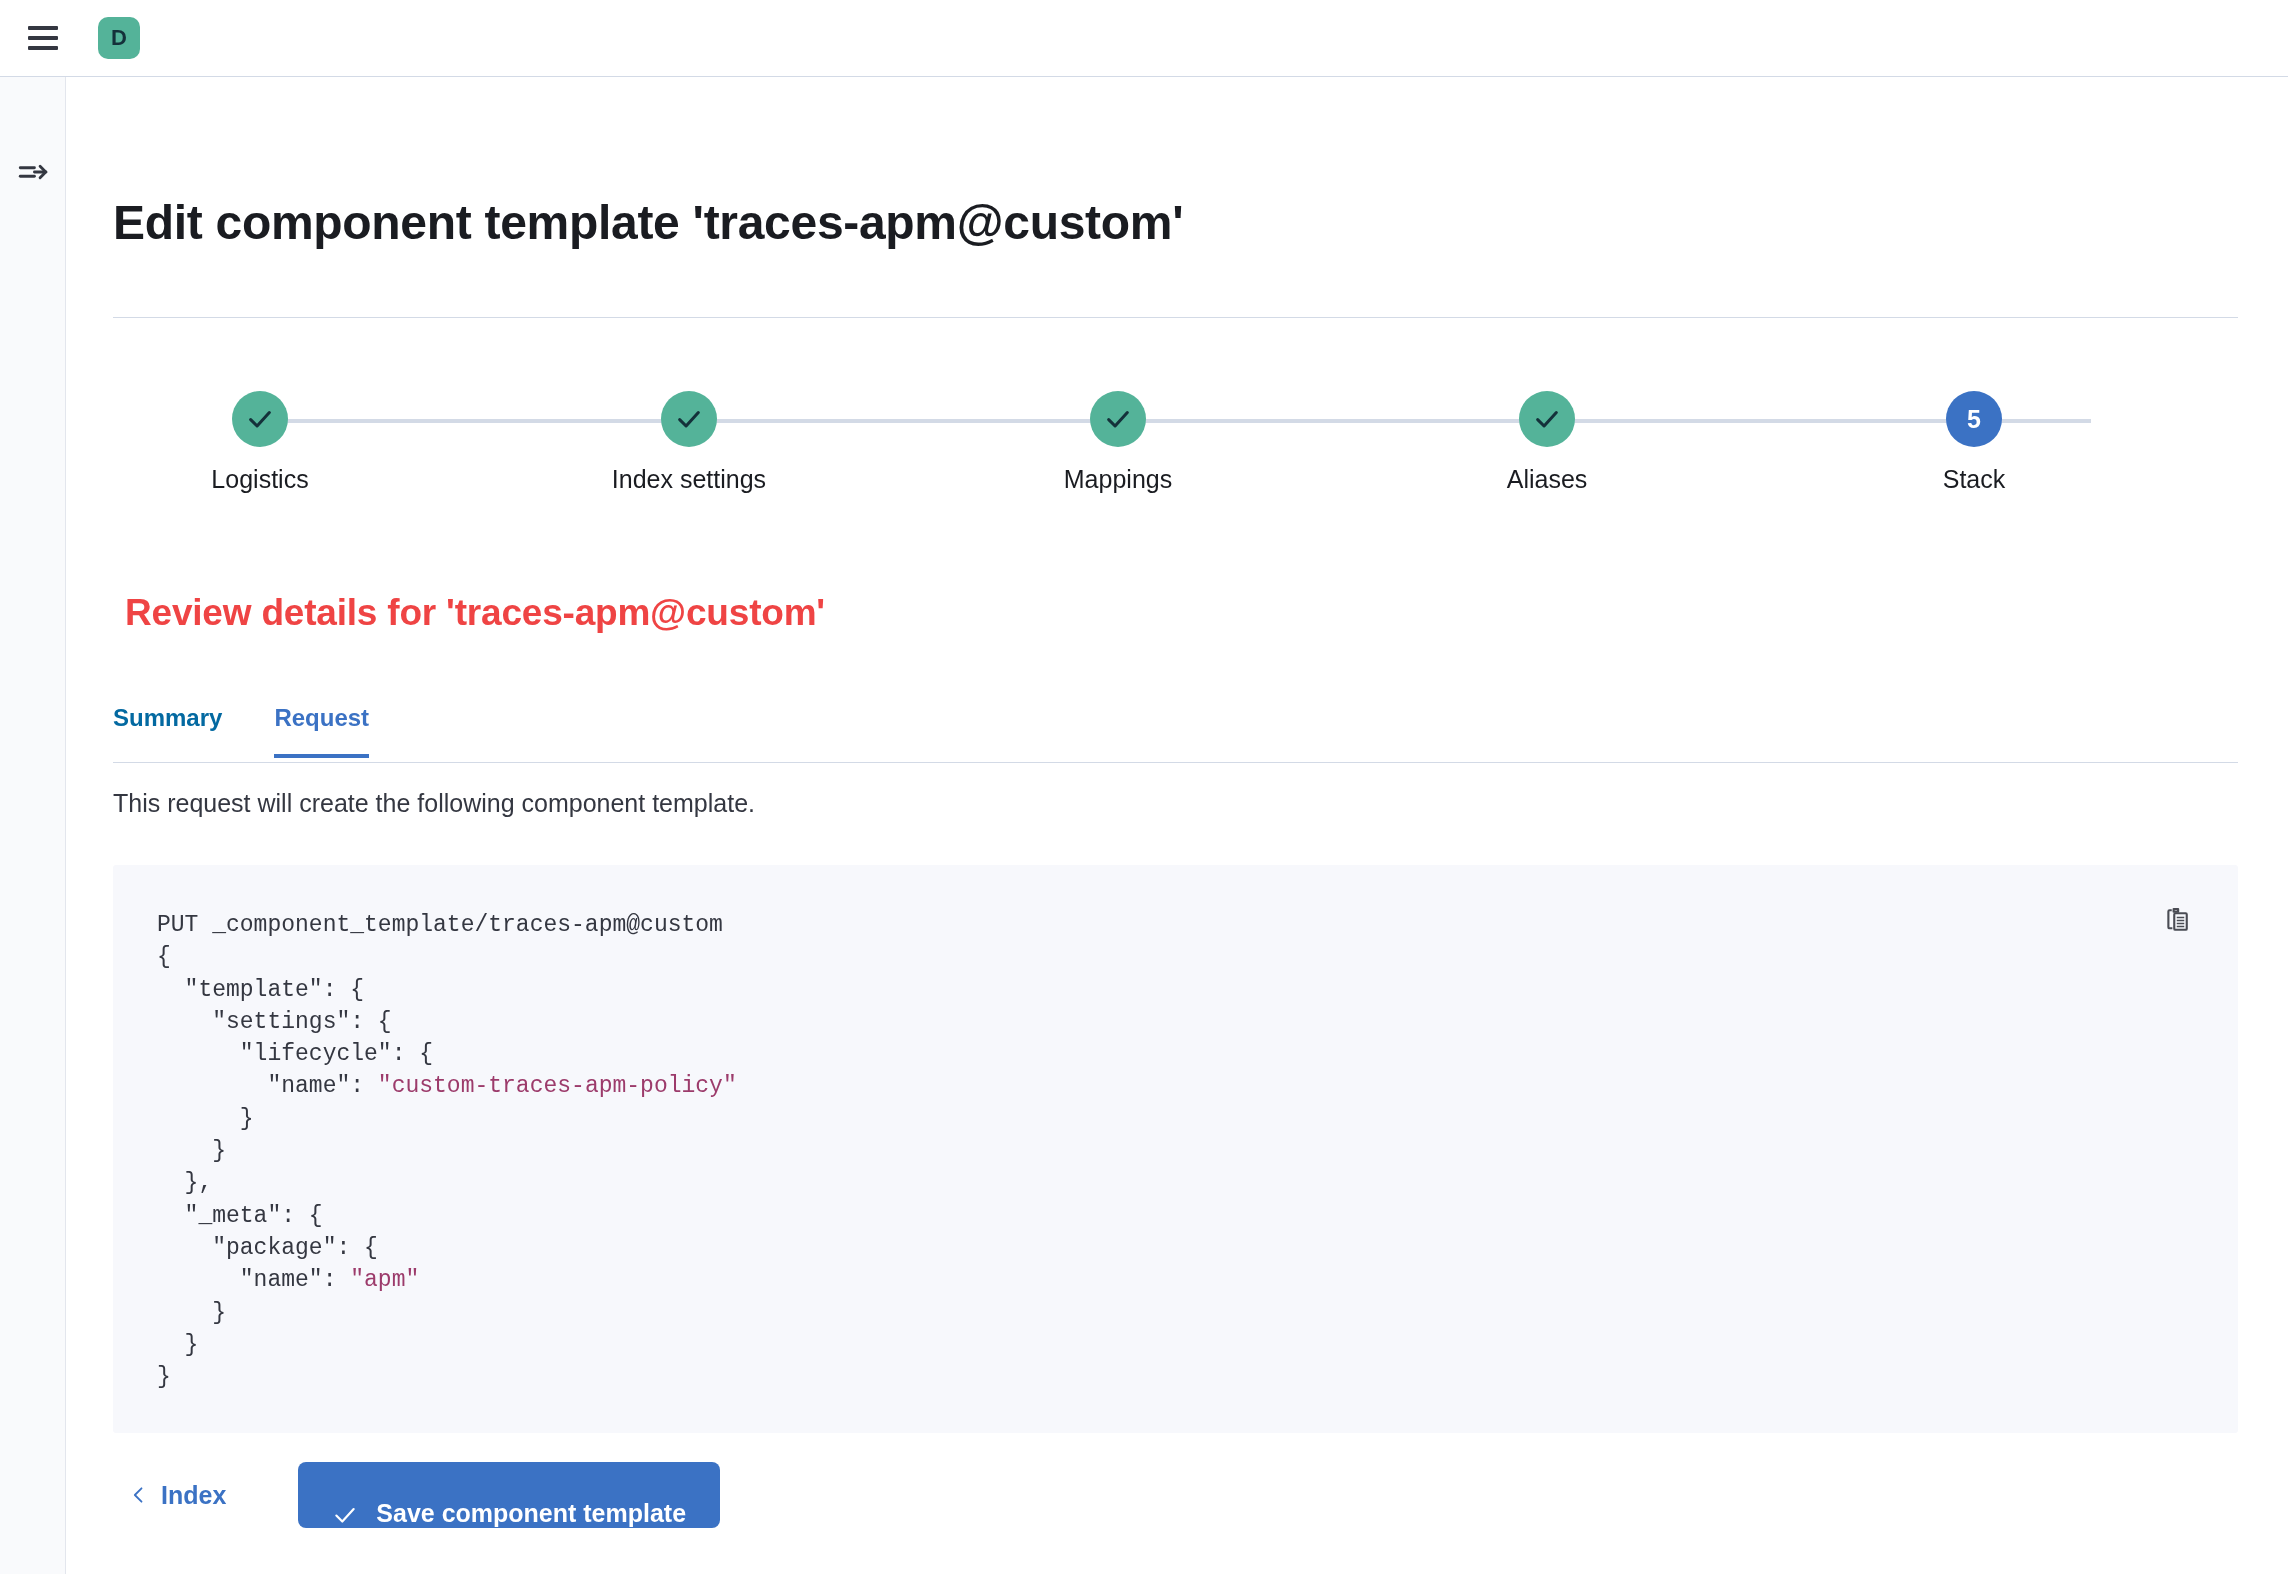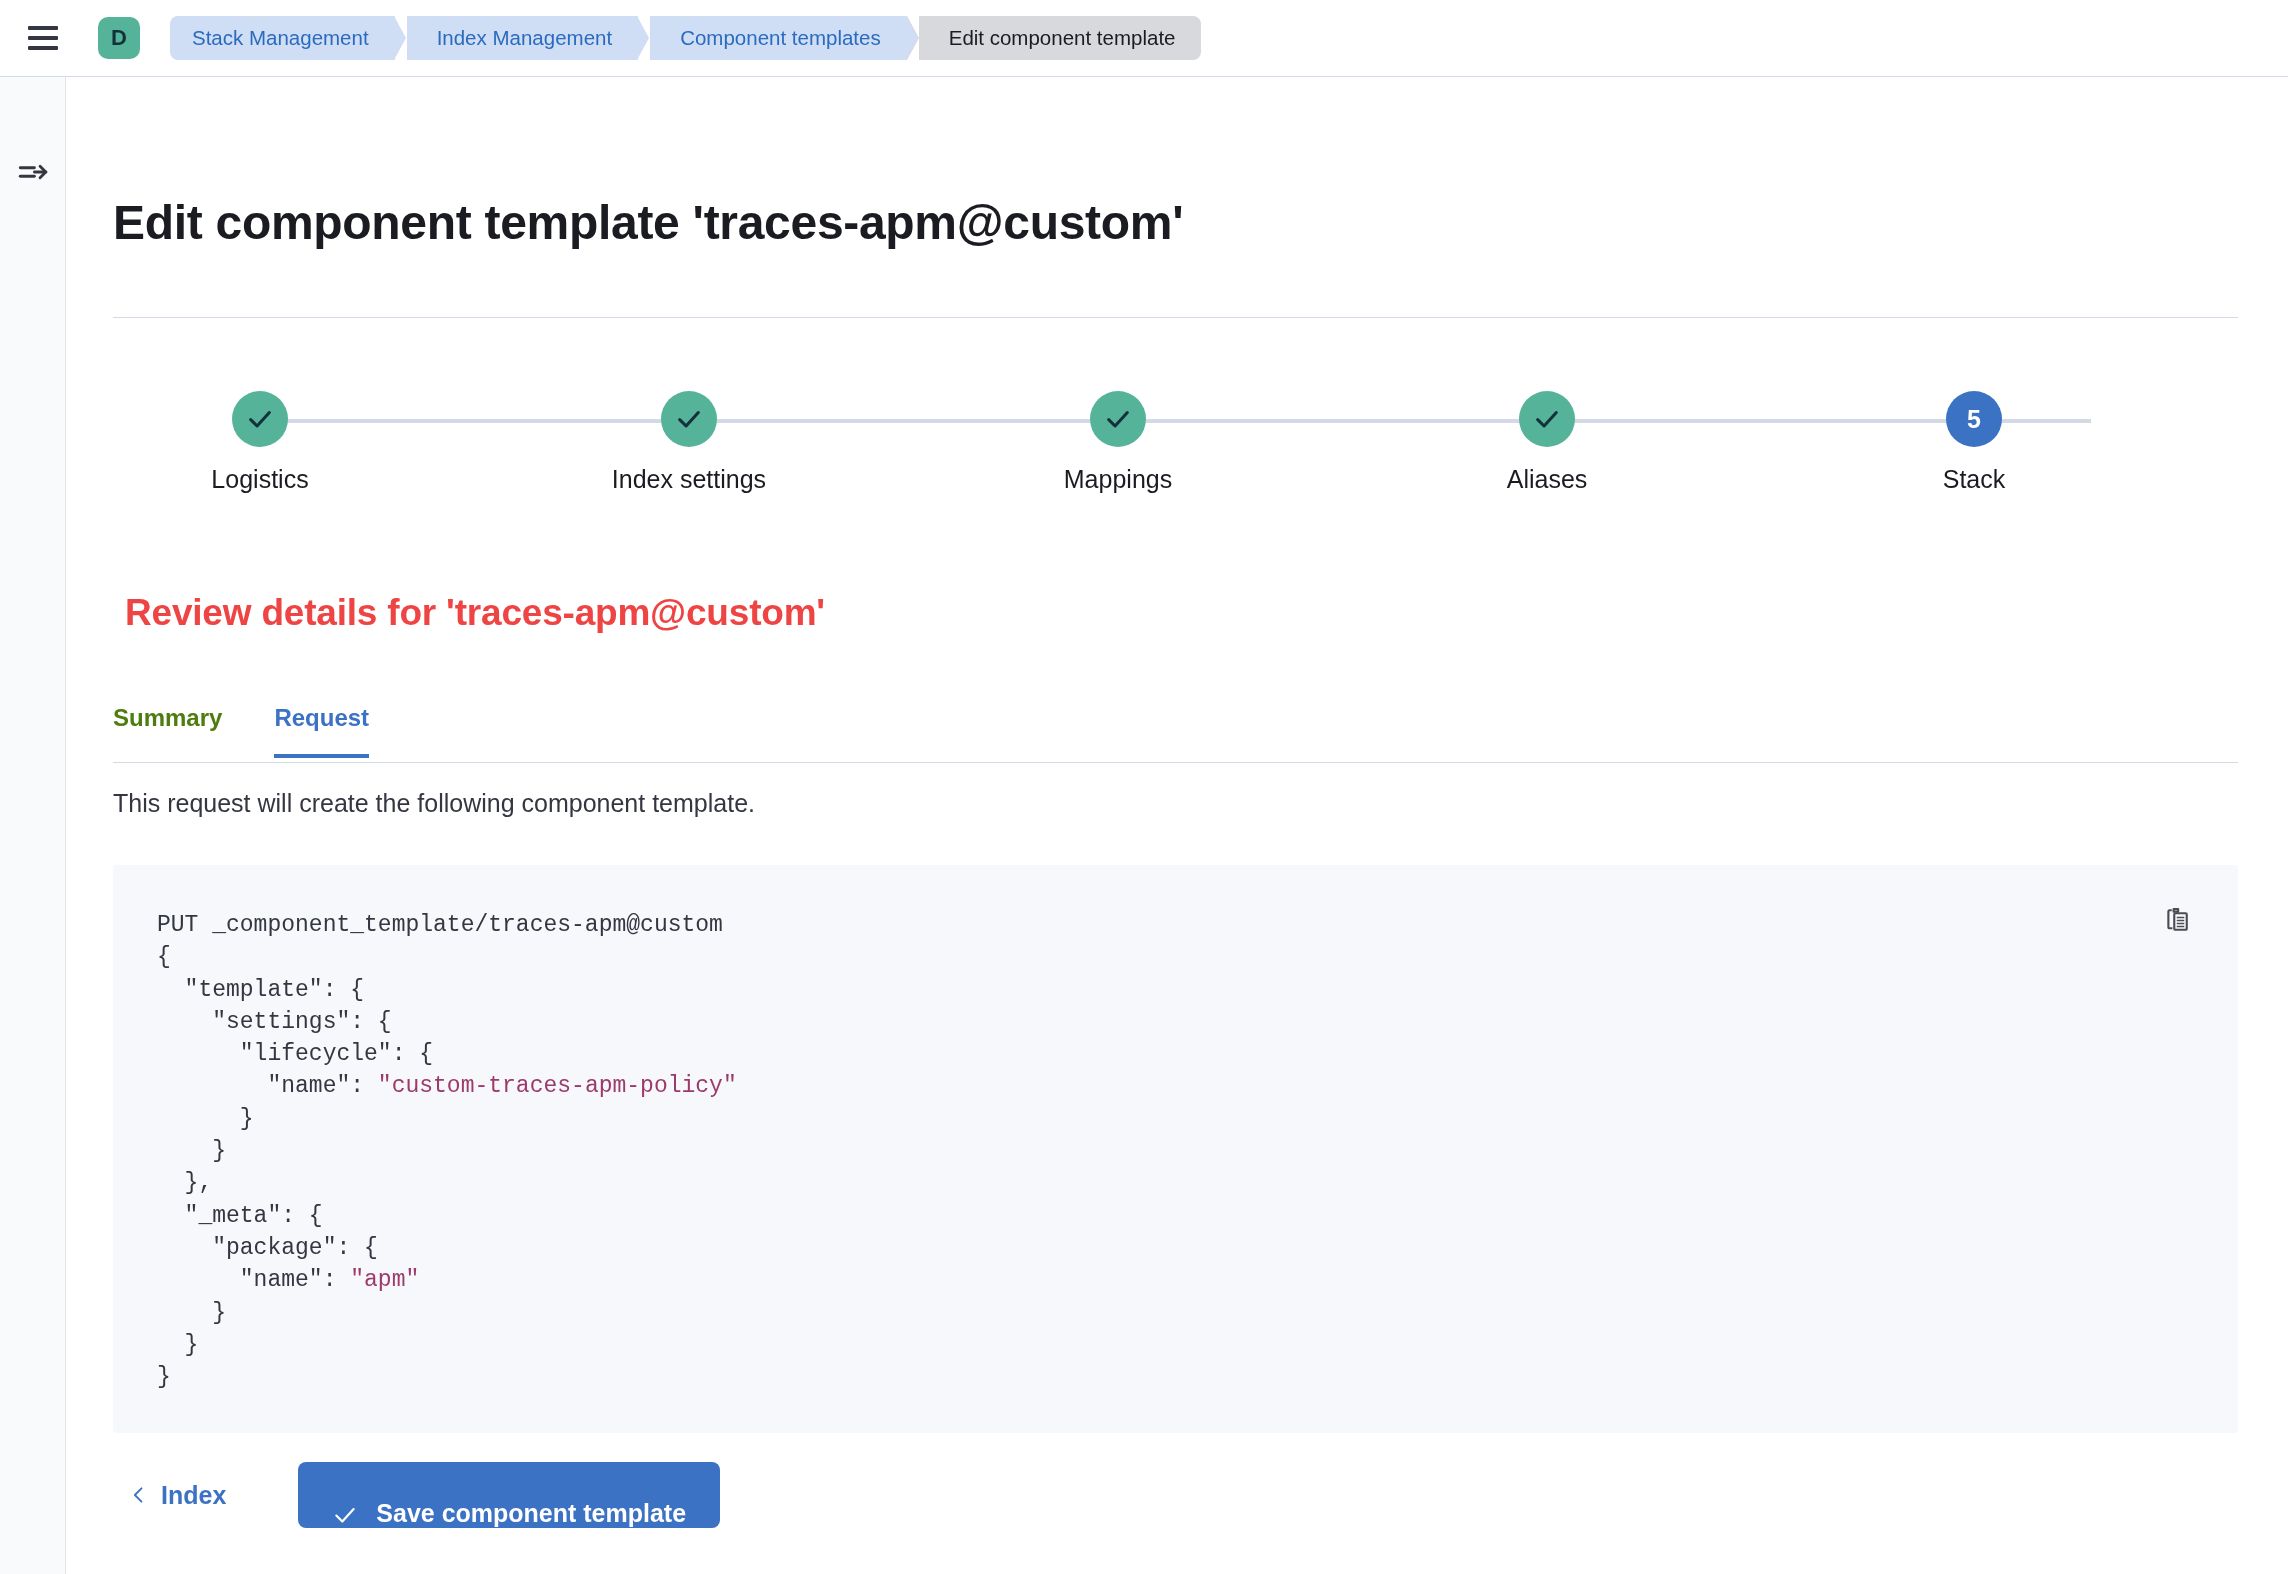--- a/index.html
+++ b/index.html
@@ -233,21 +233,21 @@
     left: 46px;
     width: 2125px;
     height: 66px;
     display: flex;
     align-items: flex-start;
     border-bottom: 1px solid #D3DAE6;
   }
   .tab {
     font-size: 24px;
     font-weight: 700;
-    color: #4d7c0f;
+    color: #0369a1;
     padding: 6px 0 22px 0;
     margin-right: 52px;
     cursor: pointer;
     border-bottom: 4px solid transparent;
     position: relative;
     top: 1px;
   }
   .tab.active {
     color: #3B72C4;
     border-bottom-color: #3B72C4;
@@ -336,26 +336,20 @@
 <div class="header">
 
   <div class="hamburger">
     <span></span>
     <span></span>
     <span></span>
   </div>
 
   <div class="avatar">D</div>
 
-  <div class="breadcrumbs">
-    <div class="crumb">Stack Management</div>
-    <div class="crumb">Index Management</div>
-    <div class="crumb">Component templates</div>
-    <div class="crumb last">Edit component template</div>
-  </div>
 </div>
 
 <div class="left-rail">
   <div class="rail-icon">
     <svg width="34" height="34" viewBox="0 0 24 24" fill="none" stroke="#343741" stroke-width="2" stroke-linecap="round">
       <line x1="3" y1="9" x2="13" y2="9"></line>
       <line x1="3" y1="15" x2="13" y2="15"></line>
       <line x1="13" y1="12" x2="21" y2="12"></line>
       <polyline points="17,8 21,12 17,16" fill="none"></polyline>
     </svg>

